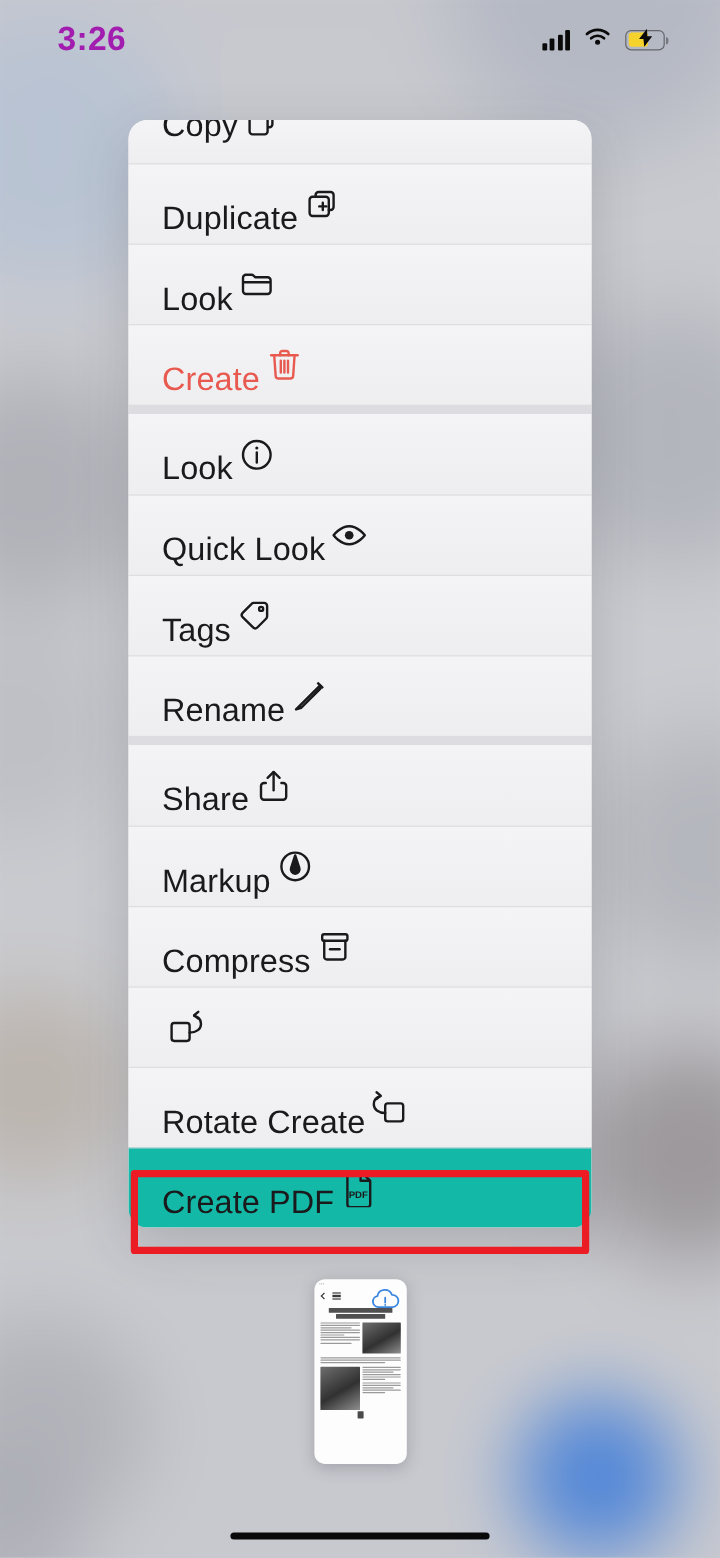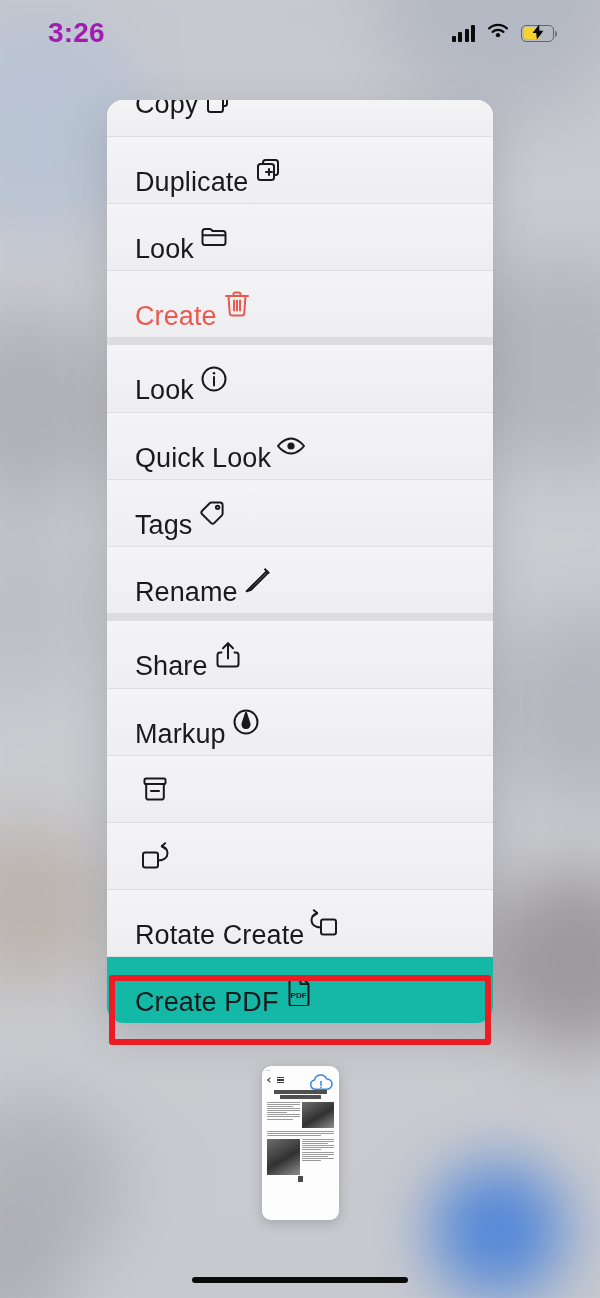--- a/index.html
+++ b/index.html
@@ -274,20 +274,21 @@
       <span class="label">Markup</span>
       <span class="ico">
         <svg width="30" height="30" viewBox="0 0 30 30" fill="none" stroke="#1a1a1c" stroke-width="2">
           <circle cx="15" cy="15" r="11.5"></circle>
           <path d="M15 5.8l3.4 10.5a3.6 3.6 0 11-6.8 0L15 5.8z" stroke-linejoin="round" fill="#1a1a1c"></path>
         </svg>
       </span>
     </div>
 
     <div class="row">
+      <span class="label">Compress</span>
       <span class="ico">
         <svg width="28" height="28" viewBox="0 0 28 28" fill="none" stroke="#1a1a1c" stroke-width="2" stroke-linejoin="round" stroke-linecap="round">
           <rect x="3.5" y="3.5" width="21" height="5.5" rx="1.6"></rect>
           <path d="M5.2 9v13.4a2.2 2.2 0 002.2 2.2h13.2a2.2 2.2 0 002.2-2.2V9"></path>
           <path d="M10 16h8"></path>
         </svg>
       </span>
     </div>
 
     <div class="row">

